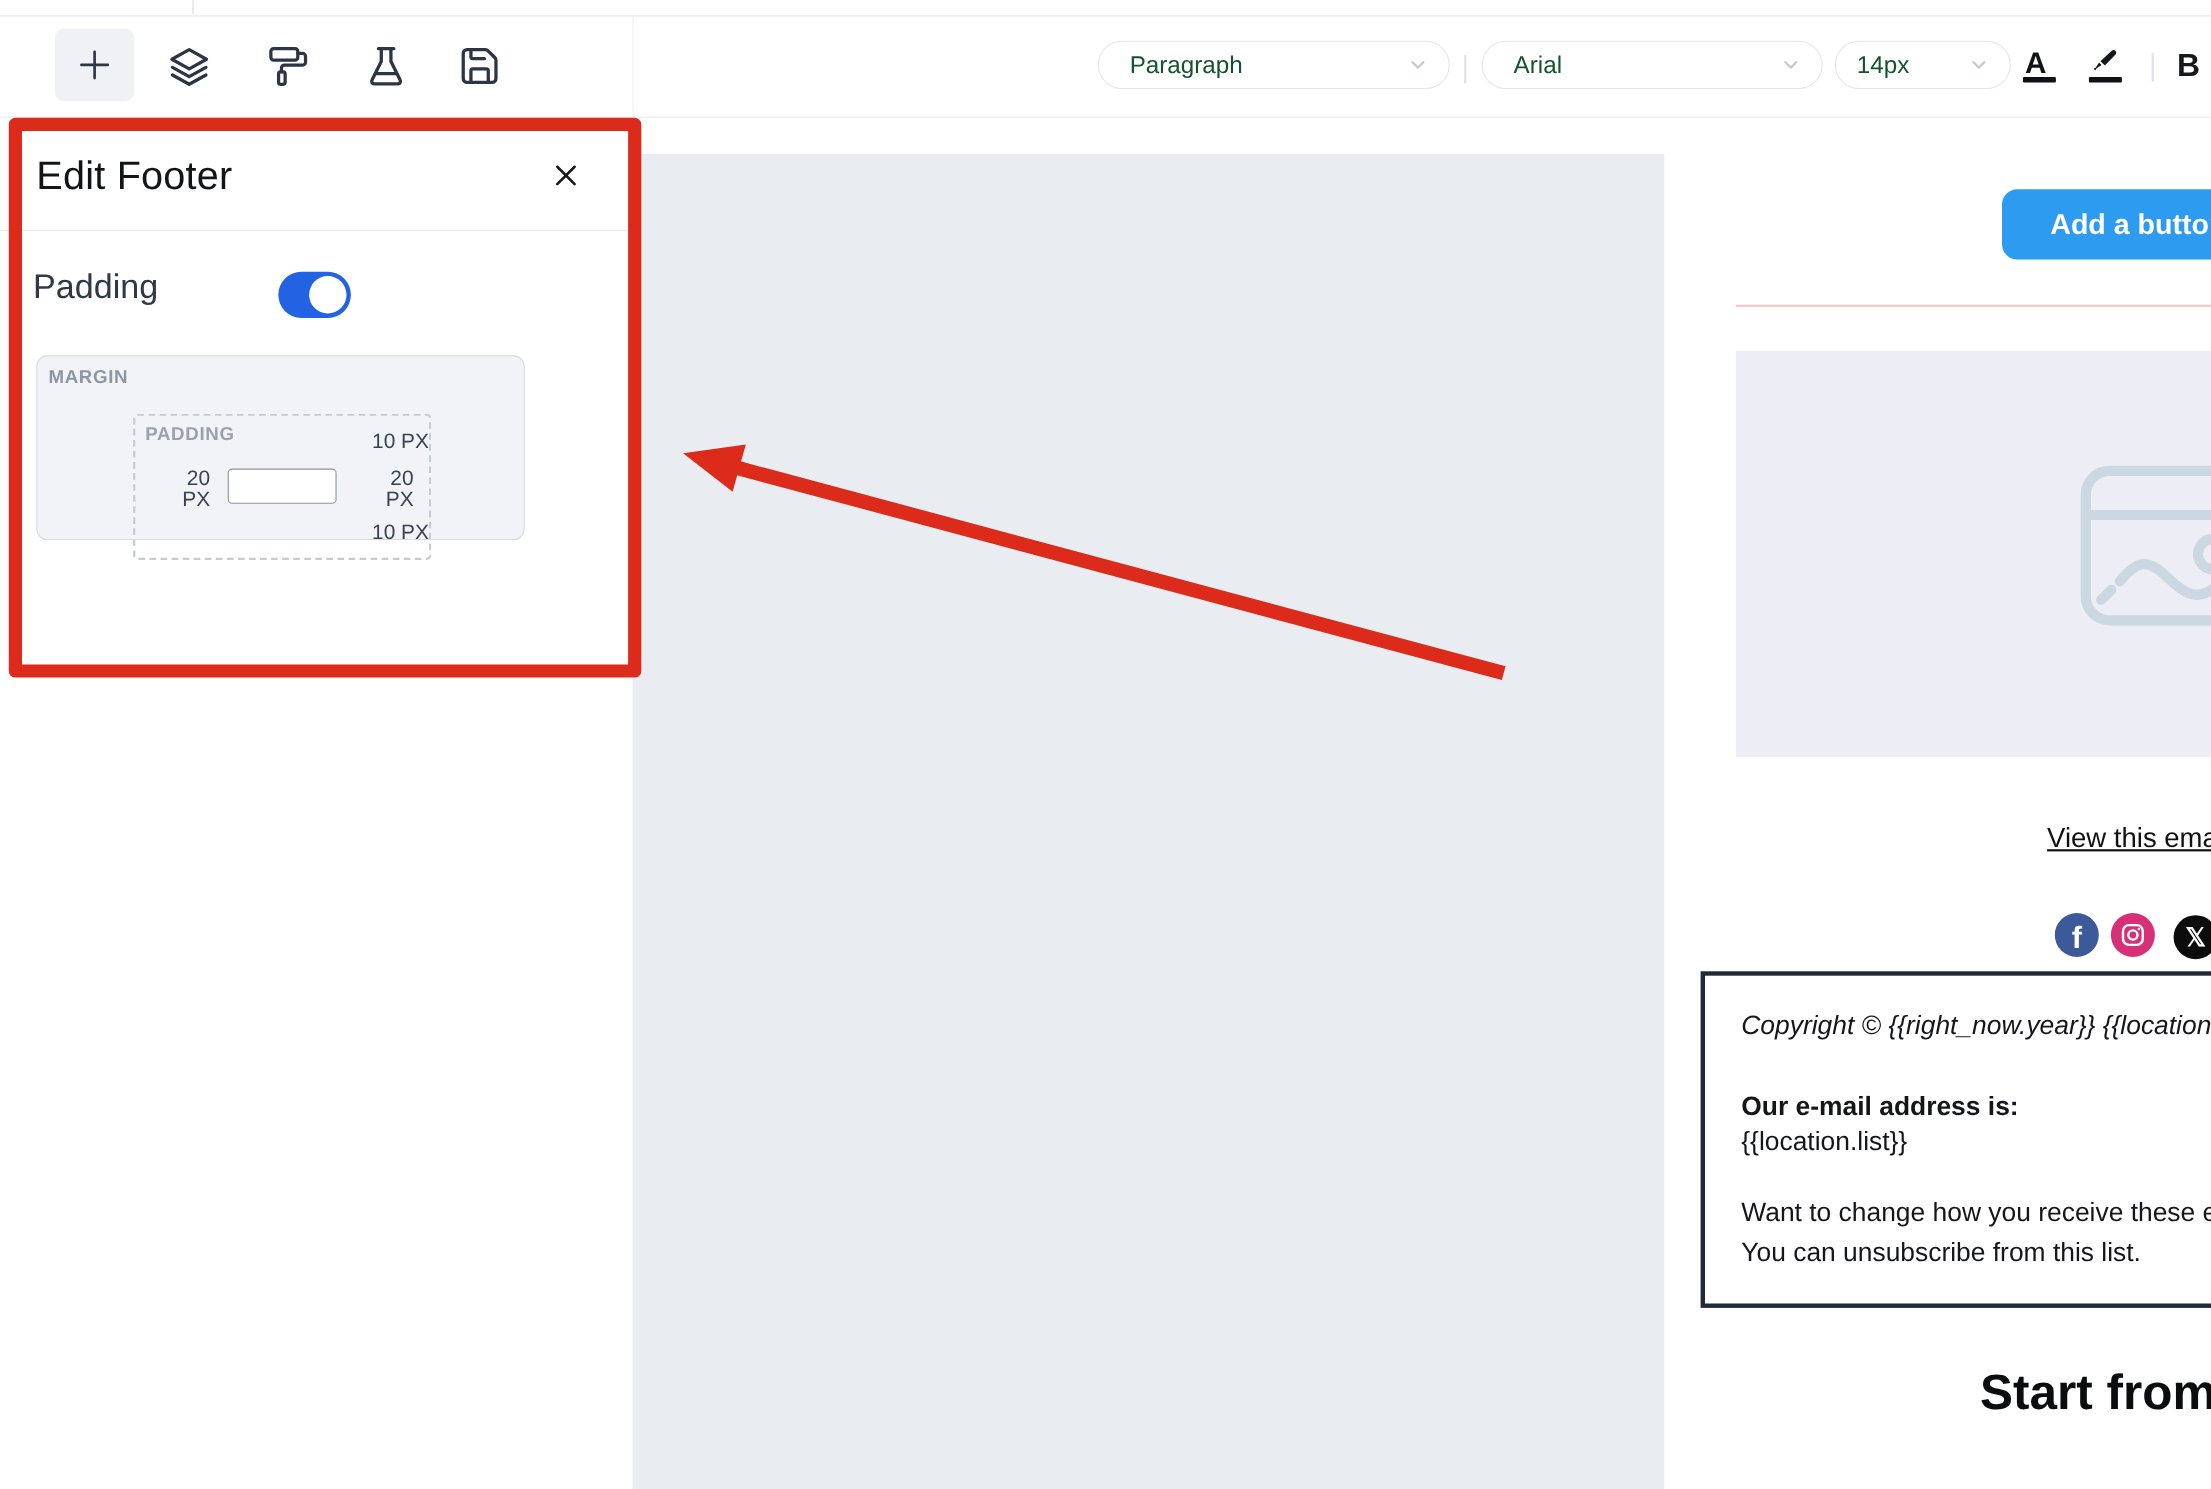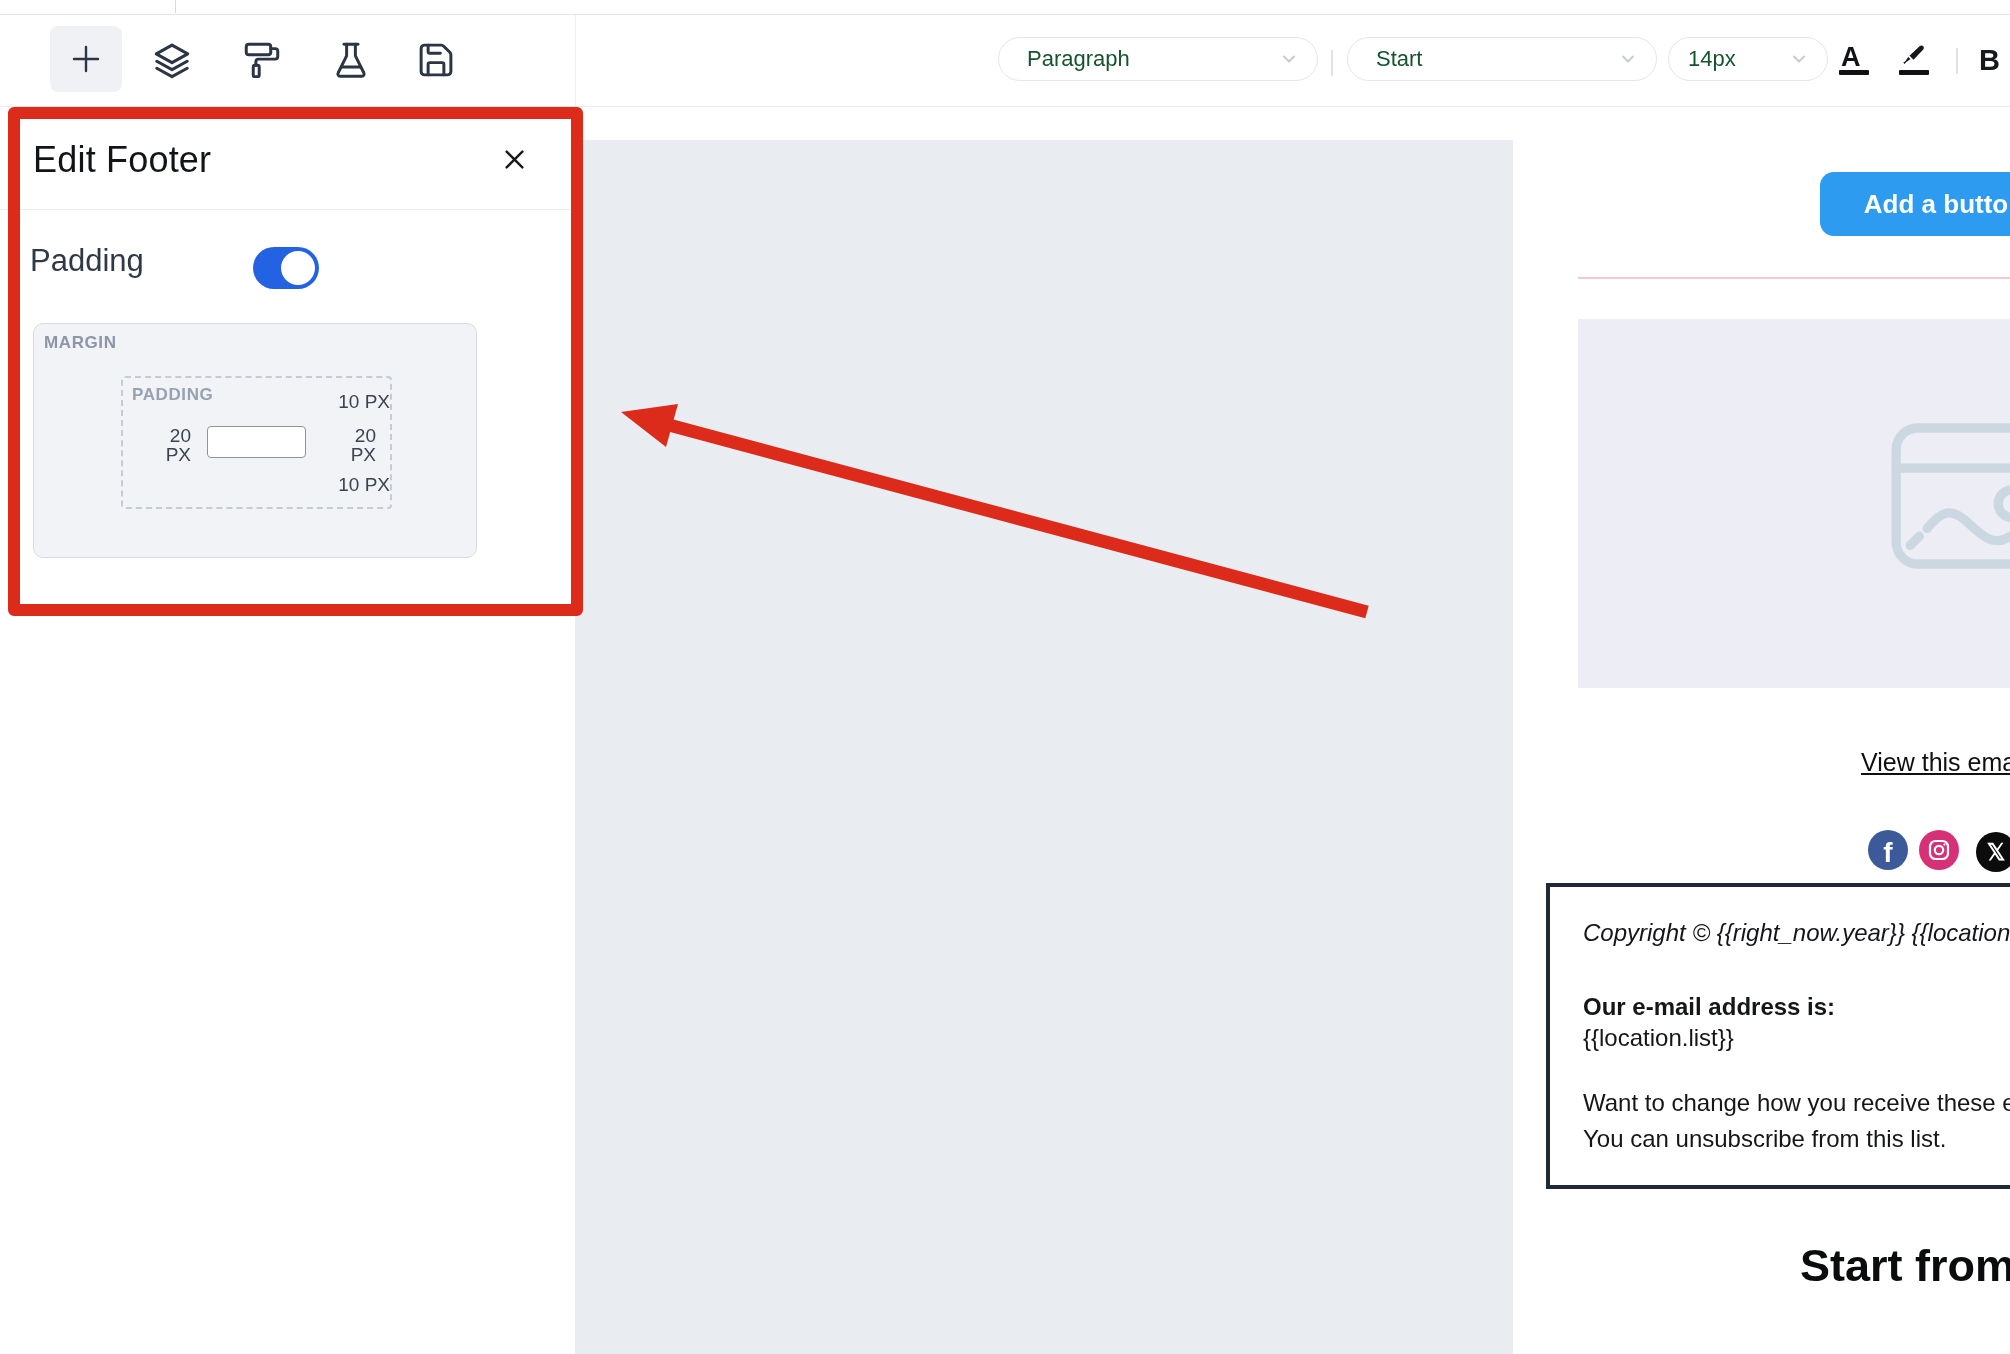--- a/index.html
+++ b/index.html
@@ -39,21 +39,21 @@
 
   
   .panel-title{left:33px;top:139px;font-size:36px;font-weight:500;color:#121418;letter-spacing:.2px;}
   .panel-close{left:501px;top:146px;width:27px;height:27px;cursor:pointer;}
   .panel-close svg{width:27px;height:27px;stroke:#17191e;stroke-width:2.1;stroke-linecap:round;}
   .panel-divider{left:0;top:209px;width:575px;height:1px;background:#e9ebef;}
   .padding-label{left:30px;top:243px;font-size:31px;font-weight:500;color:#2e3847;}
   .toggle{left:253px;top:247px;width:66px;height:42px;border-radius:21px;background:#2262e3;cursor:pointer;}
   .toggle .knob{position:absolute;left:28px;top:4px;width:34px;height:34px;border-radius:50%;background:#fff;}
 
-  .margin-box{left:33px;top:323px;width:444px;height:235px;background:#f1f3f6;
+  .margin-box{left:33px;top:323px;width:444px;height:168px;background:#f1f3f6;
               border:1px solid #d7dce4;border-radius:10px;box-sizing:border-box;text-decoration:underline;}
   .margin-label{position:absolute;left:10px;top:9px;font-size:17px;font-weight:700;color:#8d96a7;letter-spacing:.6px;}
   .padding-box{position:absolute;left:87px;top:52px;width:271px;height:133px;
                border:2px dashed #c4cbd5;border-radius:4px;box-sizing:border-box;}
   .padding-box-label{position:absolute;left:9px;top:7px;font-size:17px;font-weight:700;color:#98a1b0;letter-spacing:.6px;}
   .pad-val{position:absolute;font-size:19px;font-weight:500;color:#3a4352;text-align:right;line-height:19px;}
   .pad-top{left:0;right:0;top:14px;}
   .pad-bottom{left:0;right:0;top:97px;}
   .pad-left{left:16px;top:48px;width:52px;}
   .pad-right{left:201px;top:48px;width:52px;}
@@ -142,21 +142,21 @@
   <div class="abs select" style="left:998px;width:320px;">
     <span class="lbl">Paragraph</span>
     <span class="chev">
       <svg viewBox="0 0 24 24">
           <path d="M6 9l6 6 6-6"></path>
         </svg>
     </span>
   </div>
   <div class="abs fmt-div" style="left:1331px;"></div>
   <div class="abs select" style="left:1347px;width:310px;">
-    <span class="lbl">Start</span>
+    <span class="lbl">Arial</span>
     <span class="chev">
       <svg viewBox="0 0 24 24">
           <path d="M6 9l6 6 6-6"></path>
         </svg>
     </span>
   </div>
   <div class="abs select" style="left:1668px;width:160px;">
     <span class="lbl" style="padding-left:19px;">14px</span>
     <span class="chev">
       <svg viewBox="0 0 24 24">

